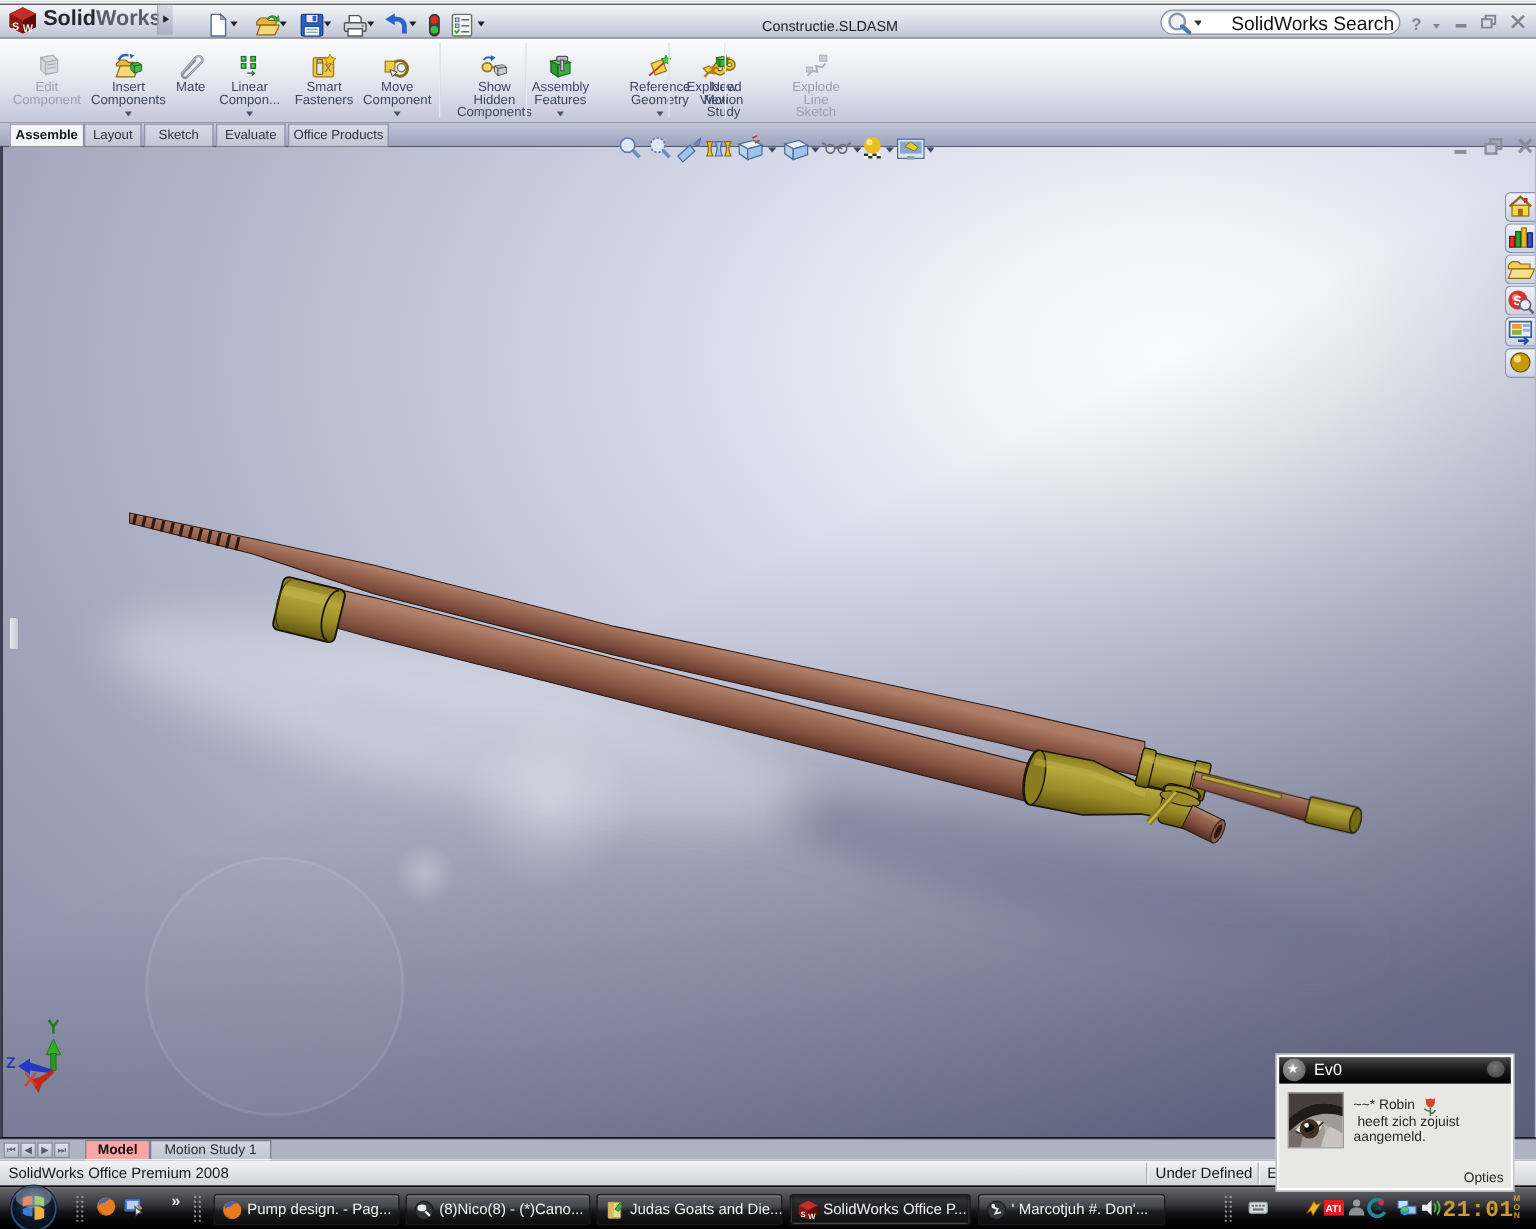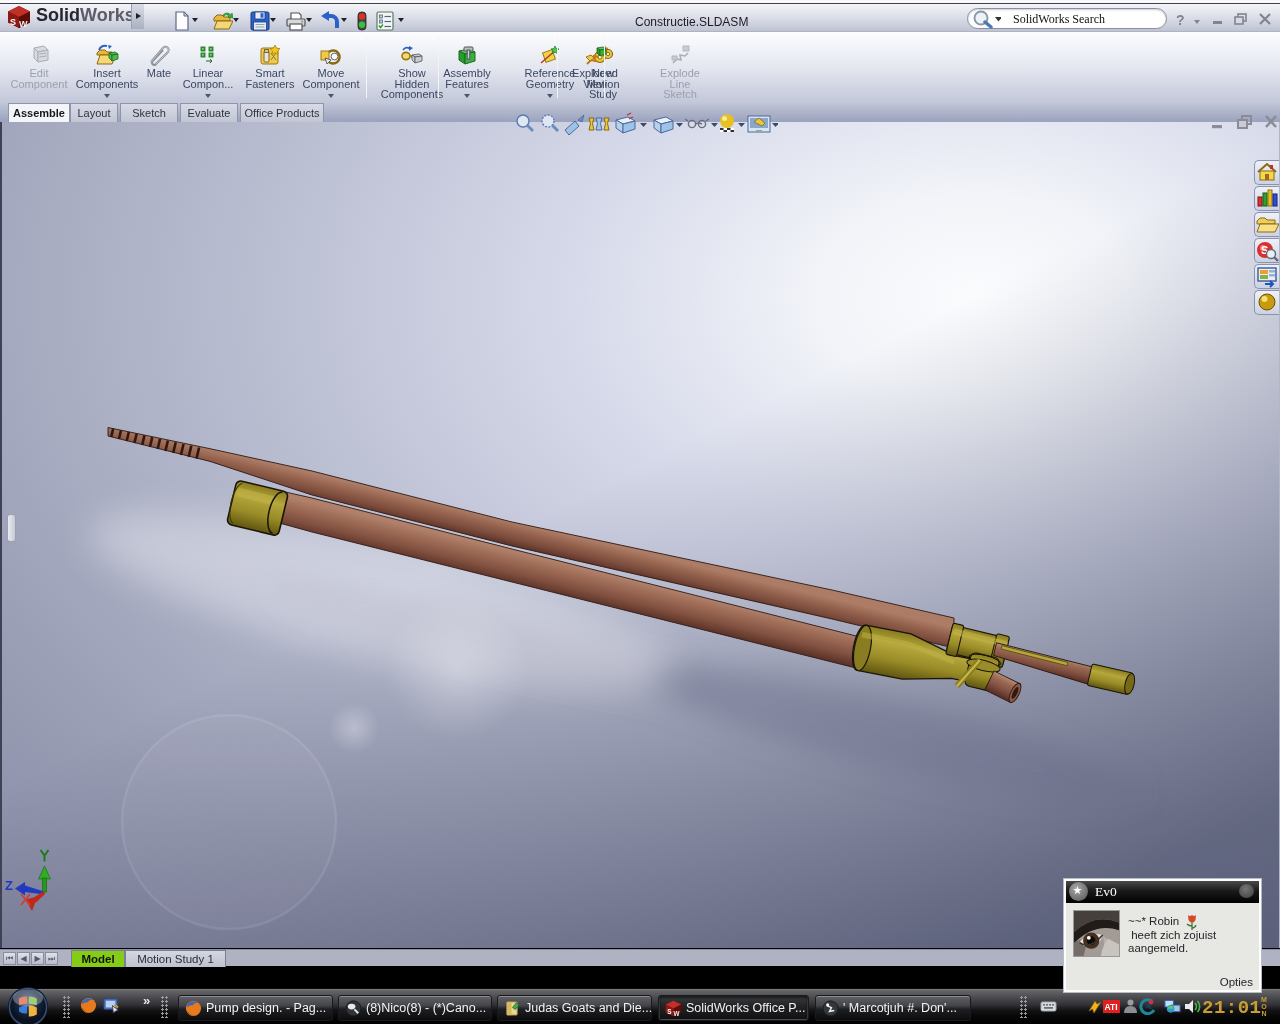--- a/index.html
+++ b/index.html
@@ -16,21 +16,21 @@
 #swlogo{left:7px;top:4px;width:24px;height:24px;}
 #swname{left:36px;top:4px;font-size:18px;letter-spacing:0px;color:#33343c;}
 #swname b{font-weight:bold;color:#26262e;}
 #swname span{color:#5c5d68;font-weight:bold;}
 #tbsep{left:131px;top:3px;width:13px;height:25px;background:linear-gradient(#d8dce6,#aab0c2);border-left:1px solid #9aa0b2;}
 #tbsep:after{content:"";position:absolute;left:4px;top:9px;border-left:5px solid #222;border-top:3.5px solid transparent;border-bottom:3.5px solid transparent;}
 .tbicon{position:absolute;top:10px;width:20px;height:20px;}
 .dd{position:absolute;top:17px;width:0;height:0;border-left:3.5px solid transparent;border-right:3.5px solid transparent;border-top:4px solid #222;}
 #doctitle{left:635px;top:14px;font-size:12px;color:#1c1c22;}
 #searchbox{left:967px;top:7px;width:200px;height:21px;background:#fff;border:1px solid #8a8fa0;border-radius:11px;box-shadow:inset 0 1px 2px #ccc;}
-#searchbox .txt{position:absolute;left:45px;top:3px;font-size:12px;color:#111;font-family:Liberation Serif, serif;}
+#searchbox .txt{position:absolute;left:58px;top:3px;font-size:16px;color:#111;}
 #qmark{left:1176px;top:11px;font-size:14px;font-weight:bold;color:#83848e;}
 .winbtn{position:absolute;top:12px;color:#83848e;}
 
 
 #ribbon{left:0;top:31px;width:1280px;height:71px;
  background:linear-gradient(#fcfdfe 0%,#f0f2f7 25%,#e2e5ee 55%,#d0d4e2 80%,#c3c8da 100%);
  border-top:1px solid #aeb4c6;}
 .rbtn{position:absolute;top:2px;text-align:center;font-size:11px;line-height:10.5px;color:#3b4763;}
 .rbtn .ic{display:block;margin:10px auto 2px auto;width:24px;height:22px;}
 .rbtn.dis{color:#9aa0ae;}
@@ -53,21 +53,21 @@
 
 #docctl{left:1210px;top:114px;width:70px;height:18px;color:#8b8c97;}
 
 
 #splith{left:5px;top:636px;width:9px;height:28px;background:linear-gradient(90deg,#e8eaf0,#c6cad6);border:1px solid #9aa0b0;border-radius:3px;}
 
 
 #bottabs{left:0;top:949px;width:1280px;height:17px;background:#aeb2c2;border-top:1px solid #8c90a0;}
 .navb{position:absolute;top:2px;width:13px;height:13px;background:linear-gradient(#dfe2ea,#b8bcca);border:1px solid #888da0;color:#555a6a;font-size:8px;text-align:center;line-height:12px;}
 .mtab{position:absolute;top:0px;height:17px;font-size:11.5px;text-align:center;line-height:16px;}
-#mtab1{left:71px;width:54px;background:#84cc16;border:1px solid #7a7f92;border-bottom:none;font-weight:bold;color:#111;}
+#mtab1{left:71px;width:54px;background:#fca5a5;border:1px solid #7a7f92;border-bottom:none;font-weight:bold;color:#111;}
 #mtab2{left:125px;width:101px;background:linear-gradient(#d4d7e0,#bfc3d0);border:1px solid #7a7f92;border-bottom:none;color:#2a2e3a;}
 
 
 #statusbar{left:0;top:966px;width:1280px;height:22px;background:linear-gradient(#f4f5f7 0%,#e2e4e9 45%,#d2d4dc 100%);border-top:1px solid #fff;}
 #statusbar .s1{position:absolute;left:7px;top:4px;font-size:12.5px;color:#16161a;}
 #statusbar .s2{position:absolute;left:963px;top:4px;font-size:12.5px;color:#16161a;}
 #statusbar .s3{position:absolute;left:1056px;top:4px;font-size:12.5px;color:#16161a;}
 .sgrv{position:absolute;top:2px;width:2px;height:18px;border-left:1px solid #aaa;border-right:1px solid #fff;}
 
 
@@ -80,21 +80,21 @@
 .tkbtn .lbl{position:absolute;left:27px;top:5px;white-space:nowrap;}
 .tkbtn.pressed{background:linear-gradient(#3a3b3e 0%,#232427 40%,#101012 100%);box-shadow:inset 0 1px 3px #000,inset 0 0 0 1px #555;}
 .grip{position:absolute;width:8px;height:22px;top:7px;
  background-image:radial-gradient(circle at 1.5px 1.5px,#9a9a9a 1px,transparent 1.2px);background-size:4px 4px;}
 .trayic{position:absolute;top:9px;width:17px;height:17px;}
 #clock{position:absolute;left:1202px;top:8px;color:#c89e30;font-family:"Liberation Mono",monospace;font-weight:bold;font-size:19px;letter-spacing:0.5px;}
 #clockside{position:absolute;left:1261px;top:7px;color:#c89e30;font-size:7px;font-weight:bold;line-height:7px;text-align:center;}
 
 
 #popup{left:1063px;top:878px;width:199px;height:115px;background:#e7e7e3;border:1px solid #b8bcc8;box-shadow:0 0 0 2px #fdfdfd inset;}
-#popuptitle{position:absolute;left:2px;top:2px;width:193px;height:22px;background:linear-gradient(#4a4a4a 0%,#1a1a1a 45%,#000 100%);font-family:Liberation Serif, serif;}
+#popuptitle{position:absolute;left:2px;top:2px;width:193px;height:22px;background:linear-gradient(#4a4a4a 0%,#1a1a1a 45%,#000 100%);}
 #popuptitle .star{position:absolute;left:3px;top:1px;width:19px;height:19px;border-radius:50%;background:radial-gradient(circle at 40% 35%,#a8a8a8,#525252);}
 #popuptitle .star:after{content:"★";position:absolute;left:3.5px;top:2px;color:#fff;font-size:11px;}
 #popuptitle .t{position:absolute;left:29px;top:3px;color:#fff;font-size:13.5px;}
 #popuptitle .cb{position:absolute;right:5px;top:3px;width:15px;height:14px;border-radius:50%;background:radial-gradient(circle at 45% 35%,#777,#3a3a3a);}
 #eyeimg{position:absolute;left:9px;top:31px;width:47px;height:47px;border:1px solid #999;}
 #popup .msg{position:absolute;left:64px;top:36px;font-size:11.5px;color:#26262a;line-height:13.5px;}
 #popup .opt{position:absolute;right:8px;bottom:4px;font-size:11.5px;color:#26262a;}
 </style>
 </head>
 <body>
@@ -565,20 +565,27 @@
 
 <div id="bottabs" class="abs">
   <div class="navb" style="left:3px">⏮</div>
   <div class="navb" style="left:17px">◀</div>
   <div class="navb" style="left:31px">▶</div>
   <div class="navb" style="left:45px">⏭</div>
   <div class="mtab" id="mtab1">Model</div>
   <div class="mtab" id="mtab2">Motion Study 1</div>
 </div>
 
+<div id="statusbar" class="abs">
+  <div class="s1">SolidWorks Office Premium 2008</div>
+  <div class="sgrv" style="left:955px"></div>
+  <div class="s2">Under Defined</div>
+  <div class="sgrv" style="left:1048px"></div>
+  <div class="s3">E</div>
+</div>
 
 <div id="taskbar" class="abs">
   <svg id="startorb" style="position:absolute;left:7px;top:-3px" width="42" height="42" viewBox="0 0 42 42">
     <circle cx="21" cy="21" r="20" fill="#0c1524"></circle>
     <circle cx="21" cy="21" r="18.5" fill="url(#orbg)" stroke="rgba(110,150,220,0.45)" stroke-width="1.5"></circle>
     <g>
       <path d="M12 19.8 q3.5-2.5 8-1.8 l0-7.2 q-4.5-.8-8 1.8z" fill="#e4572e"></path>
       <path d="M21.8 17.8 q4-.4 8 1.8 l0-7 q-4-2.4-8-1.9z" fill="#7db83a"></path>
       <path d="M12 21.6 q3.5-2.4 8-1.7 l0 7.4 q-4.5.8-8-1.8z" fill="#3a7fd4"></path>
       <path d="M21.8 19.6 q4-.5 8 1.8 l0 7.2 q-4 2.3-8 1.8z" fill="#f0b43c"></path>

